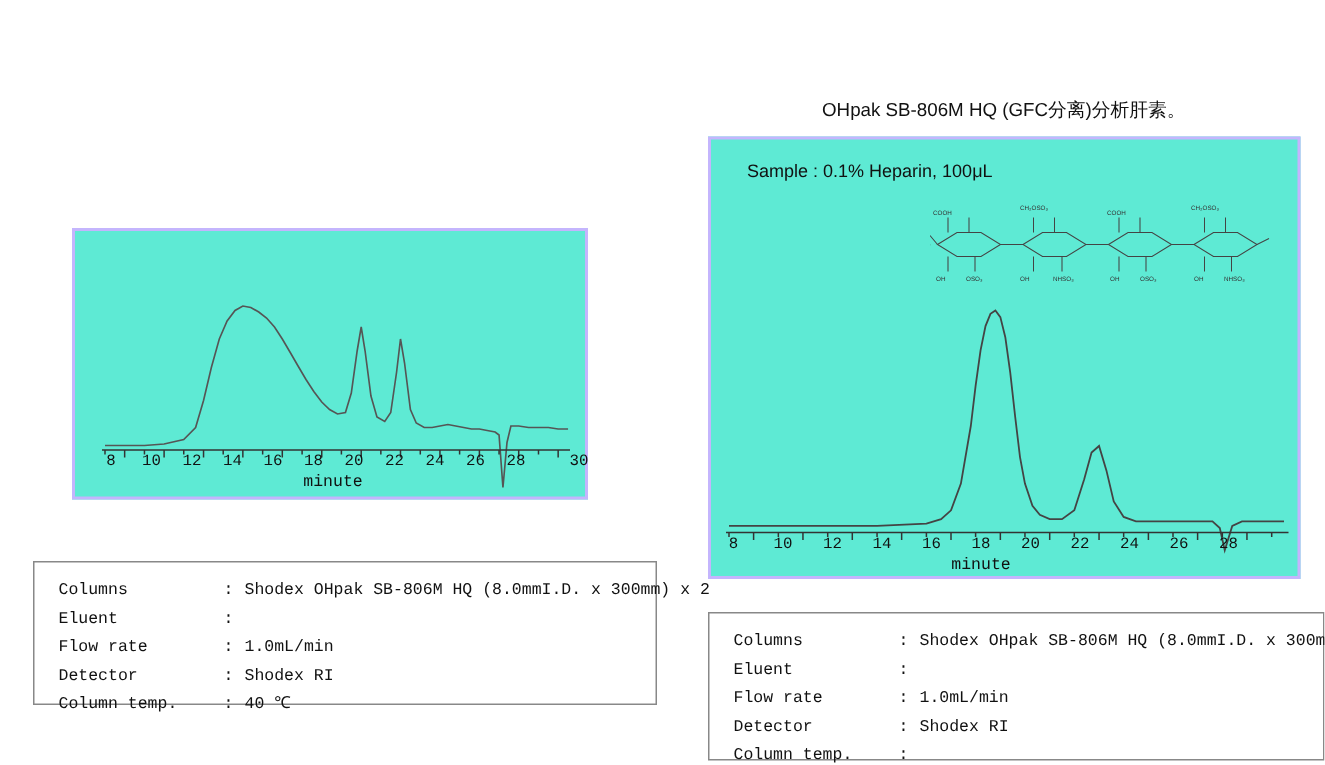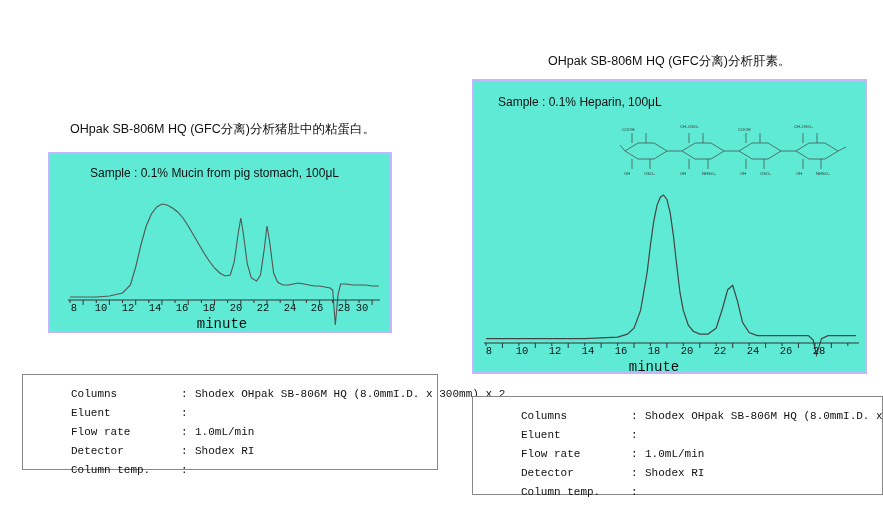--- a/index.html
+++ b/index.html
@@ -49,41 +49,40 @@
   .axis-label {
     position: absolute;
     font-size: 10.5px;
     font-family: "Liberation Mono", monospace;
     color: #111;
     transform: translateX(-50%);
     white-space: nowrap;
   }
   .axis-title {
     position: absolute;
-    font-size: 14px;
+    font-size: 11px;
     font-family: "Liberation Mono", monospace;
     color: #111;
     white-space: nowrap;
     transform: translateX(-50%);
   }
   .cond-box {
     border: 1px solid #888;
     background: #fff;
     box-sizing: border-box;
     position: absolute;
     padding: 10px 14px 10px 16px;
   }
   .cond-row {
     display: flex;
     font-family: "Liberation Mono", monospace;
     font-size: 11px;
     line-height: 19px;
     color: #111;
     white-space: nowrap;
-    margin-left: 32px;
   }
   .cond-key {
     width: 110px;
     flex: 0 0 110px;
   }
   .cond-sep {
     width: 14px;
     flex: 0 0 14px;
   }
   .cond-val {
@@ -96,24 +95,22 @@
   .struct {
     position: absolute;
     pointer-events: none;
   }
 </style>
 </head>
 <body>
 
 <div class="panel" style="left:0; top:0; width:450px; height:510px;">
 
-  <div class="caption" style="left:70px; top:121px; position:absolute;">OHpak SB-806M HQ (GFC分离)分析猪肚中的粘蛋白。</div>
 
   <div class="chart-box" style="left:48px; top:152px; width:344px; height:181px;">
-    <div class="sample-label" style="left:40px; top:12px;">Sample : 0.1% Mucin from pig stomach, 100μL</div>
 
     <svg class="plot" width="344" height="181" viewBox="0 0 344 181">
 
       <polyline id="left-trace" fill="none" stroke="#555" stroke-width="1.1" points="20.0,143.0 33.1,143.0 46.3,143.0 59.4,142.0 72.5,139.0 80.4,131.0 85.7,113.0 90.9,91.0 96.2,72.0 101.4,60.0 106.7,53.0 111.9,50.0 117.2,51.0 122.5,54.0 127.7,58.0 133.0,64.0 138.2,72.0 143.5,81.0 148.7,90.0 154.0,99.0 159.2,107.0 164.5,114.0 169.7,119.0 175.0,122.0 180.3,121.0 184.2,108.0 188.1,80.0 190.8,64.0 193.4,80.0 197.3,110.0 201.3,124.0 206.5,127.0 210.5,121.0 214.4,94.0 217.0,72.0 219.7,88.0 223.6,119.0 227.5,128.0 232.8,131.0 238.1,131.0 243.3,130.0 248.6,129.0 253.8,130.0 259.1,131.0 264.3,132.0 269.6,132.0 274.8,133.0 280.1,134.0 282.7,136.0 285.3,171.0 288.0,141.0 290.6,130.0 295.8,130.0 302.4,131.0 309.0,131.0 315.6,131.0 322.1,132.0 328.7,132.0"></polyline>
 
       <line id="left-axis" x1="18" y1="146" x2="330" y2="146" stroke="#333" stroke-width="1"></line>
       <g id="left-ticks" stroke="#333" stroke-width="1">
           <line x1="20.0" x2="20.0" y1="146" y2="149"></line>
           <line x1="33.1" x2="33.1" y1="146" y2="151"></line>
           <line x1="46.3" x2="46.3" y1="146" y2="149"></line>
@@ -146,21 +143,21 @@
       <span class="axis-label" style="left:51px;">10</span>
       <span class="axis-label" style="left:78px;">12</span>
       <span class="axis-label" style="left:105px;">14</span>
       <span class="axis-label" style="left:132px;">16</span>
       <span class="axis-label" style="left:159px;">18</span>
       <span class="axis-label" style="left:186px;">20</span>
       <span class="axis-label" style="left:213px;">22</span>
       <span class="axis-label" style="left:240px;">24</span>
       <span class="axis-label" style="left:267px;">26</span>
       <span class="axis-label" style="left:294px;">28</span>
-      <span class="axis-label" style="left:312px;">30</span>
+      <span class="axis-label" style="left:336px;">30</span>
     </div>
     <div class="axis-title" style="left:172px; top:162px;">minute</div>
   </div>
 
   <div class="cond-box" style="left:22px; top:374px; width:416px; height:96px;">
     <div class="cond-row">
       <span class="cond-key">Columns</span>
       <span class="cond-sep">:</span>
       <span class="cond-val">Shodex OHpak SB-806M HQ (8.0mmI.D. x 300mm) x 2</span>
     </div>
@@ -174,25 +171,26 @@
       <span class="cond-val">1.0mL/min</span>
     </div>
     <div class="cond-row">
       <span class="cond-key">Detector</span>
       <span class="cond-sep">:</span>
       <span class="cond-val">Shodex RI</span>
     </div>
     <div class="cond-row">
       <span class="cond-key">Column temp.</span>
       <span class="cond-sep">:</span>
+      <span class="cond-val">40 ℃</span>
     </div>
   </div>
 </div>
 
-<div class="panel" style="left:450px; top:4px; width:433px; height:405px;">
+<div class="panel" style="left:450px; top:16px; width:433px; height:405px;">
 
   <div class="caption" style="left:98px; top:49px; position:absolute;">OHpak SB-806M HQ (GFC分离)分析肝素。</div>
 
   <div class="chart-box" style="left:22px; top:75px; width:395px; height:295px;">
     <div class="sample-label" style="left:24px; top:14px;">Sample : 0.1% Heparin, 100μL</div>
 
     <svg class="plot" width="395" height="295" viewBox="0 0 395 295">
       <polyline id="right-trace" fill="none" stroke="#444" stroke-width="1.2" points="12.0,257.6 44.9,257.6 77.8,257.6 110.7,257.6 143.6,256.1 153.4,253.1 160.0,247.2 166.6,229.4 173.2,191.0 176.4,164.3 179.7,140.6 183.0,124.4 186.3,116.2 189.6,114.0 192.9,118.4 196.2,131.8 199.5,155.4 202.8,185.0 206.0,211.7 209.3,229.4 214.3,244.2 219.2,250.2 225.8,253.1 234.0,253.1 242.2,247.2 248.8,226.5 253.7,208.7 258.7,204.3 263.6,220.6 268.5,241.3 275.1,251.6 283.3,254.6 291.6,254.6 308.0,254.6 324.4,254.6 334.3,254.6 339.2,259.0 342.5,273.8 347.5,257.6 354.0,254.6 365.6,254.6 373.8,254.6 382.0,254.6"></polyline>
       <line id="right-axis" x1="10" y1="262" x2="385" y2="262" stroke="#333" stroke-width="1"></line>
       <g id="right-ticks" stroke="#333" stroke-width="1">

